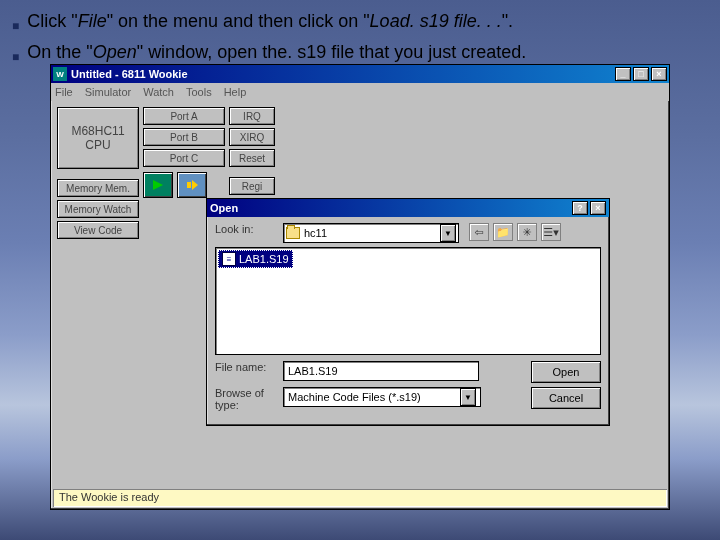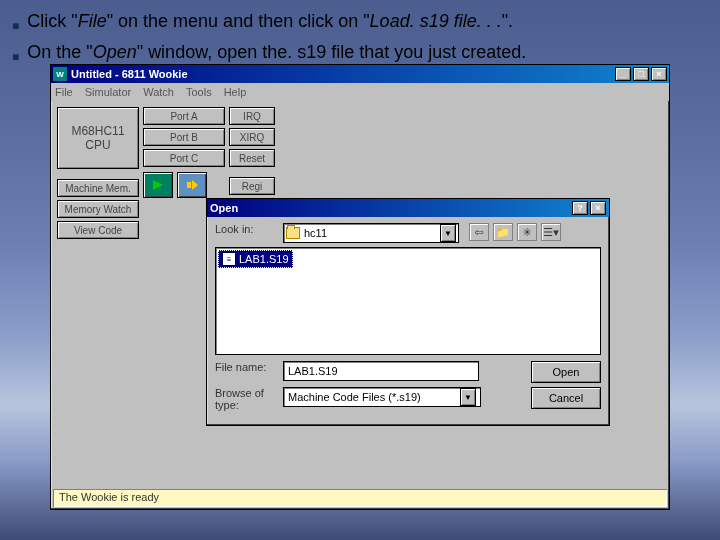--- a/index.html
+++ b/index.html
@@ -139,21 +139,21 @@
       <span>File</span>
       <span>Simulator</span>
       <span>Watch</span>
       <span>Tools</span>
       <span>Help</span>
     </div>
     <div class="client">
       <div class="col">
         <div class="panel-btn big-panel">M68HC11 CPU</div>
         <div style="height:4px;"></div>
-        <div class="panel-btn sml-btn">Machine Mem.</div>
+        <div class="panel-btn sml-btn">Memory Mem.</div>
         <div class="panel-btn sml-btn">Memory Watch</div>
         <div class="panel-btn sml-btn">View Code</div>
       </div>
       <div class="col">
         <div class="panel-btn port-btn">Port A</div>
         <div class="panel-btn port-btn">Port B</div>
         <div class="panel-btn port-btn">Port C</div>
         <div class="row-imgs">
           <div class="img-btn">
               <svg width="14" height="14">

